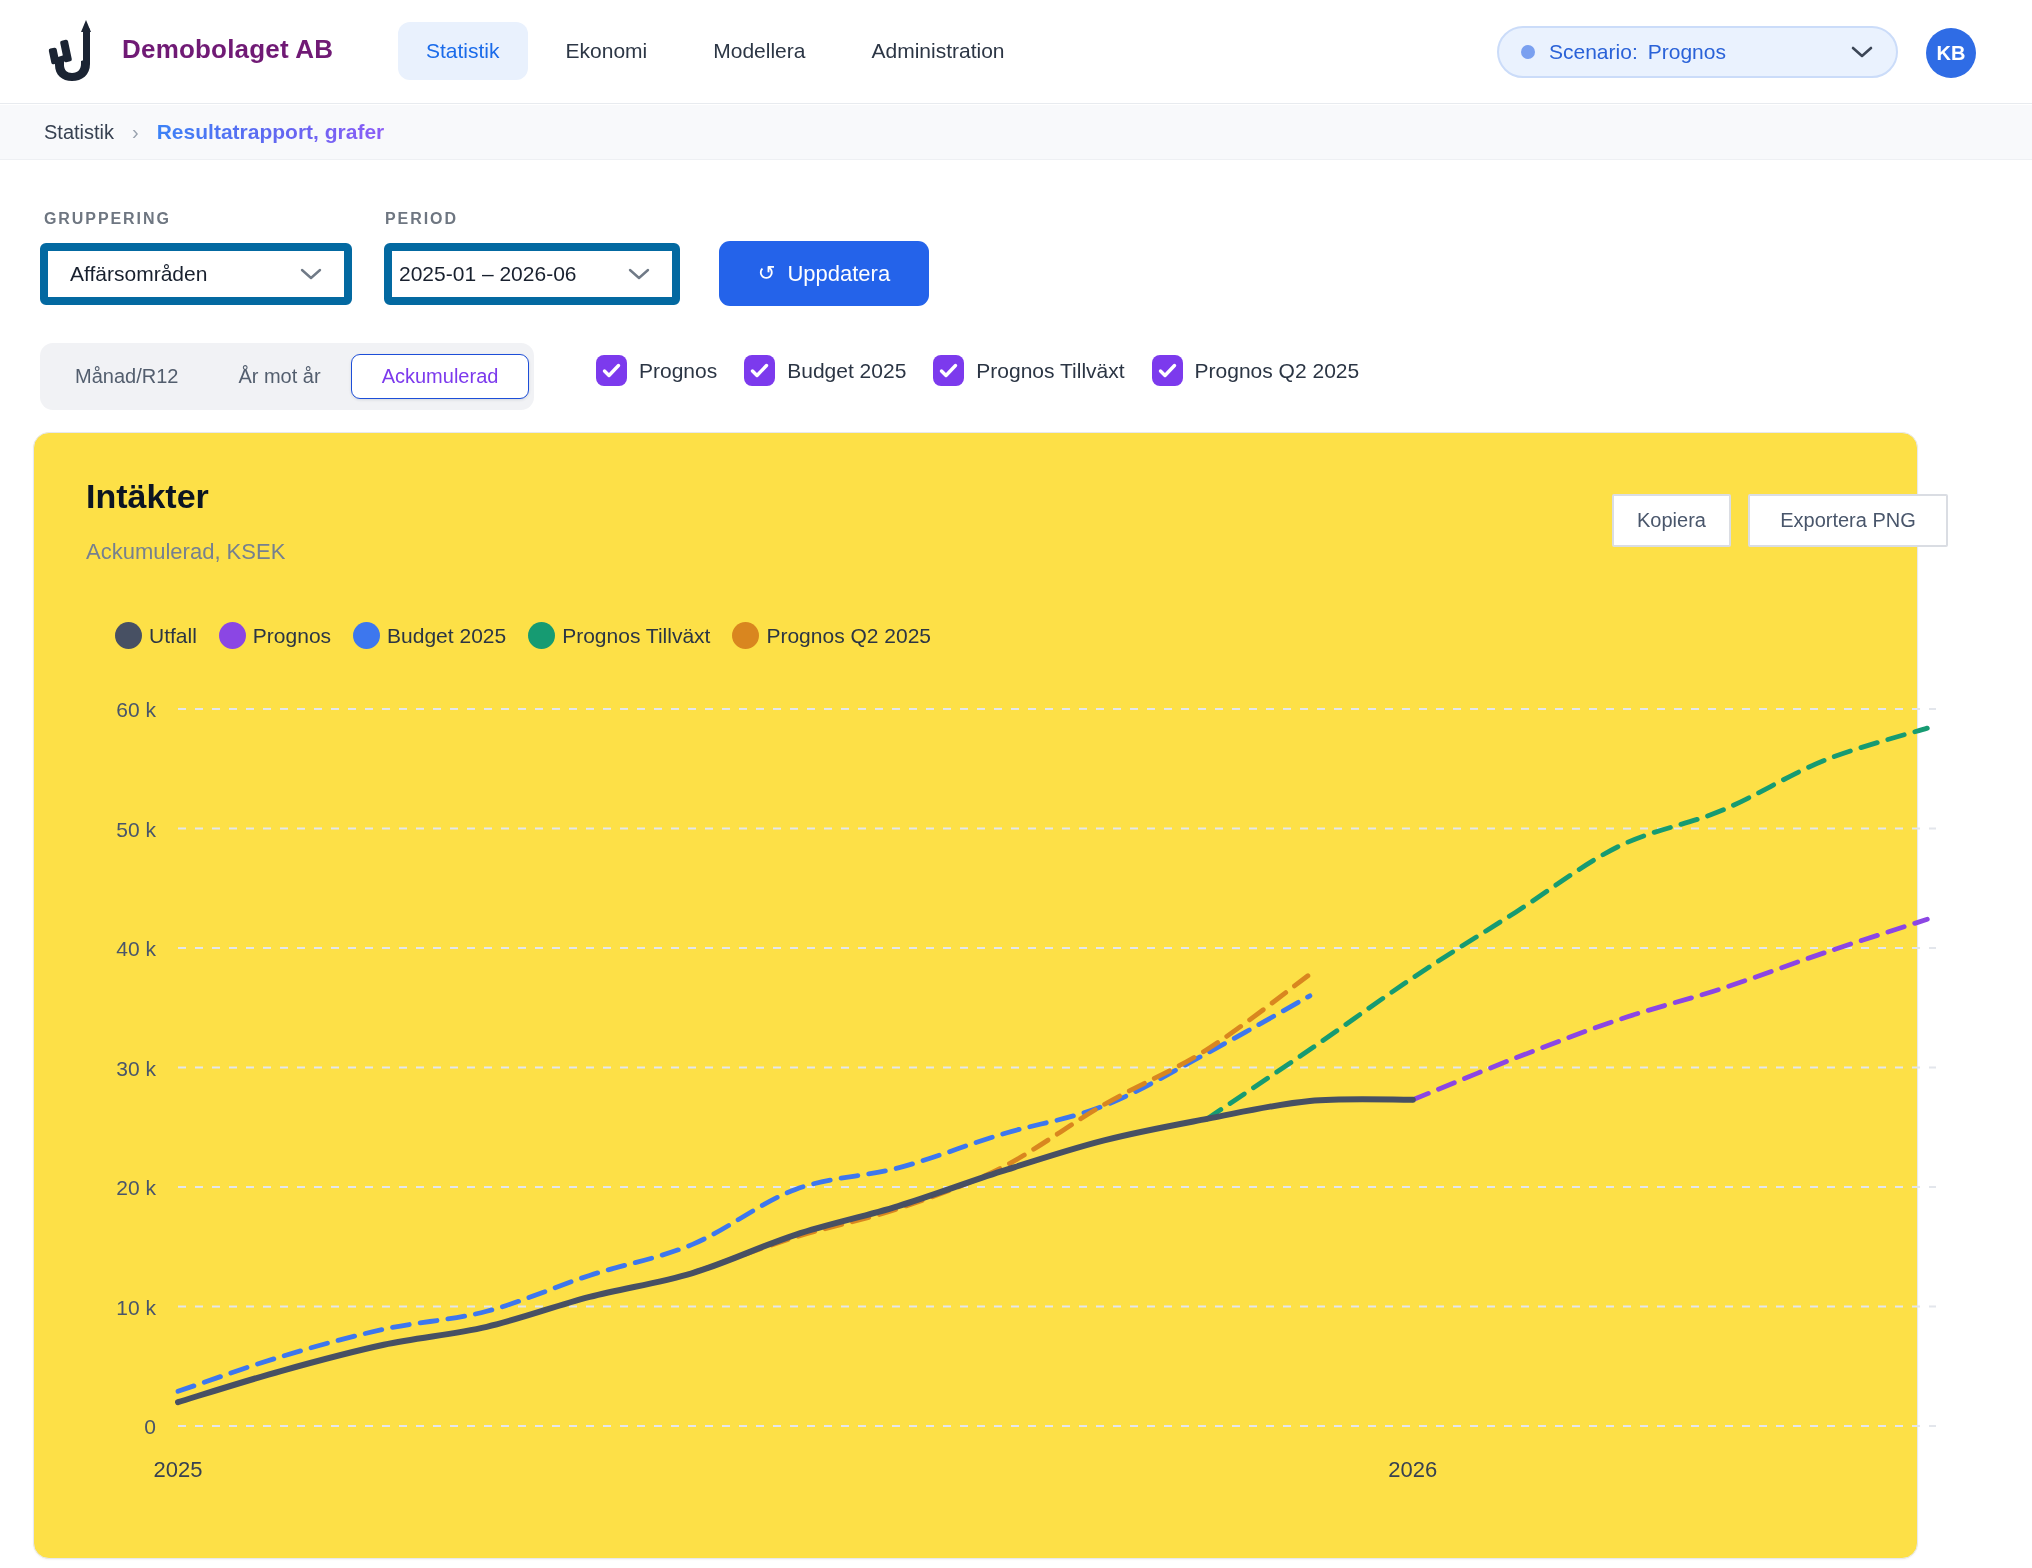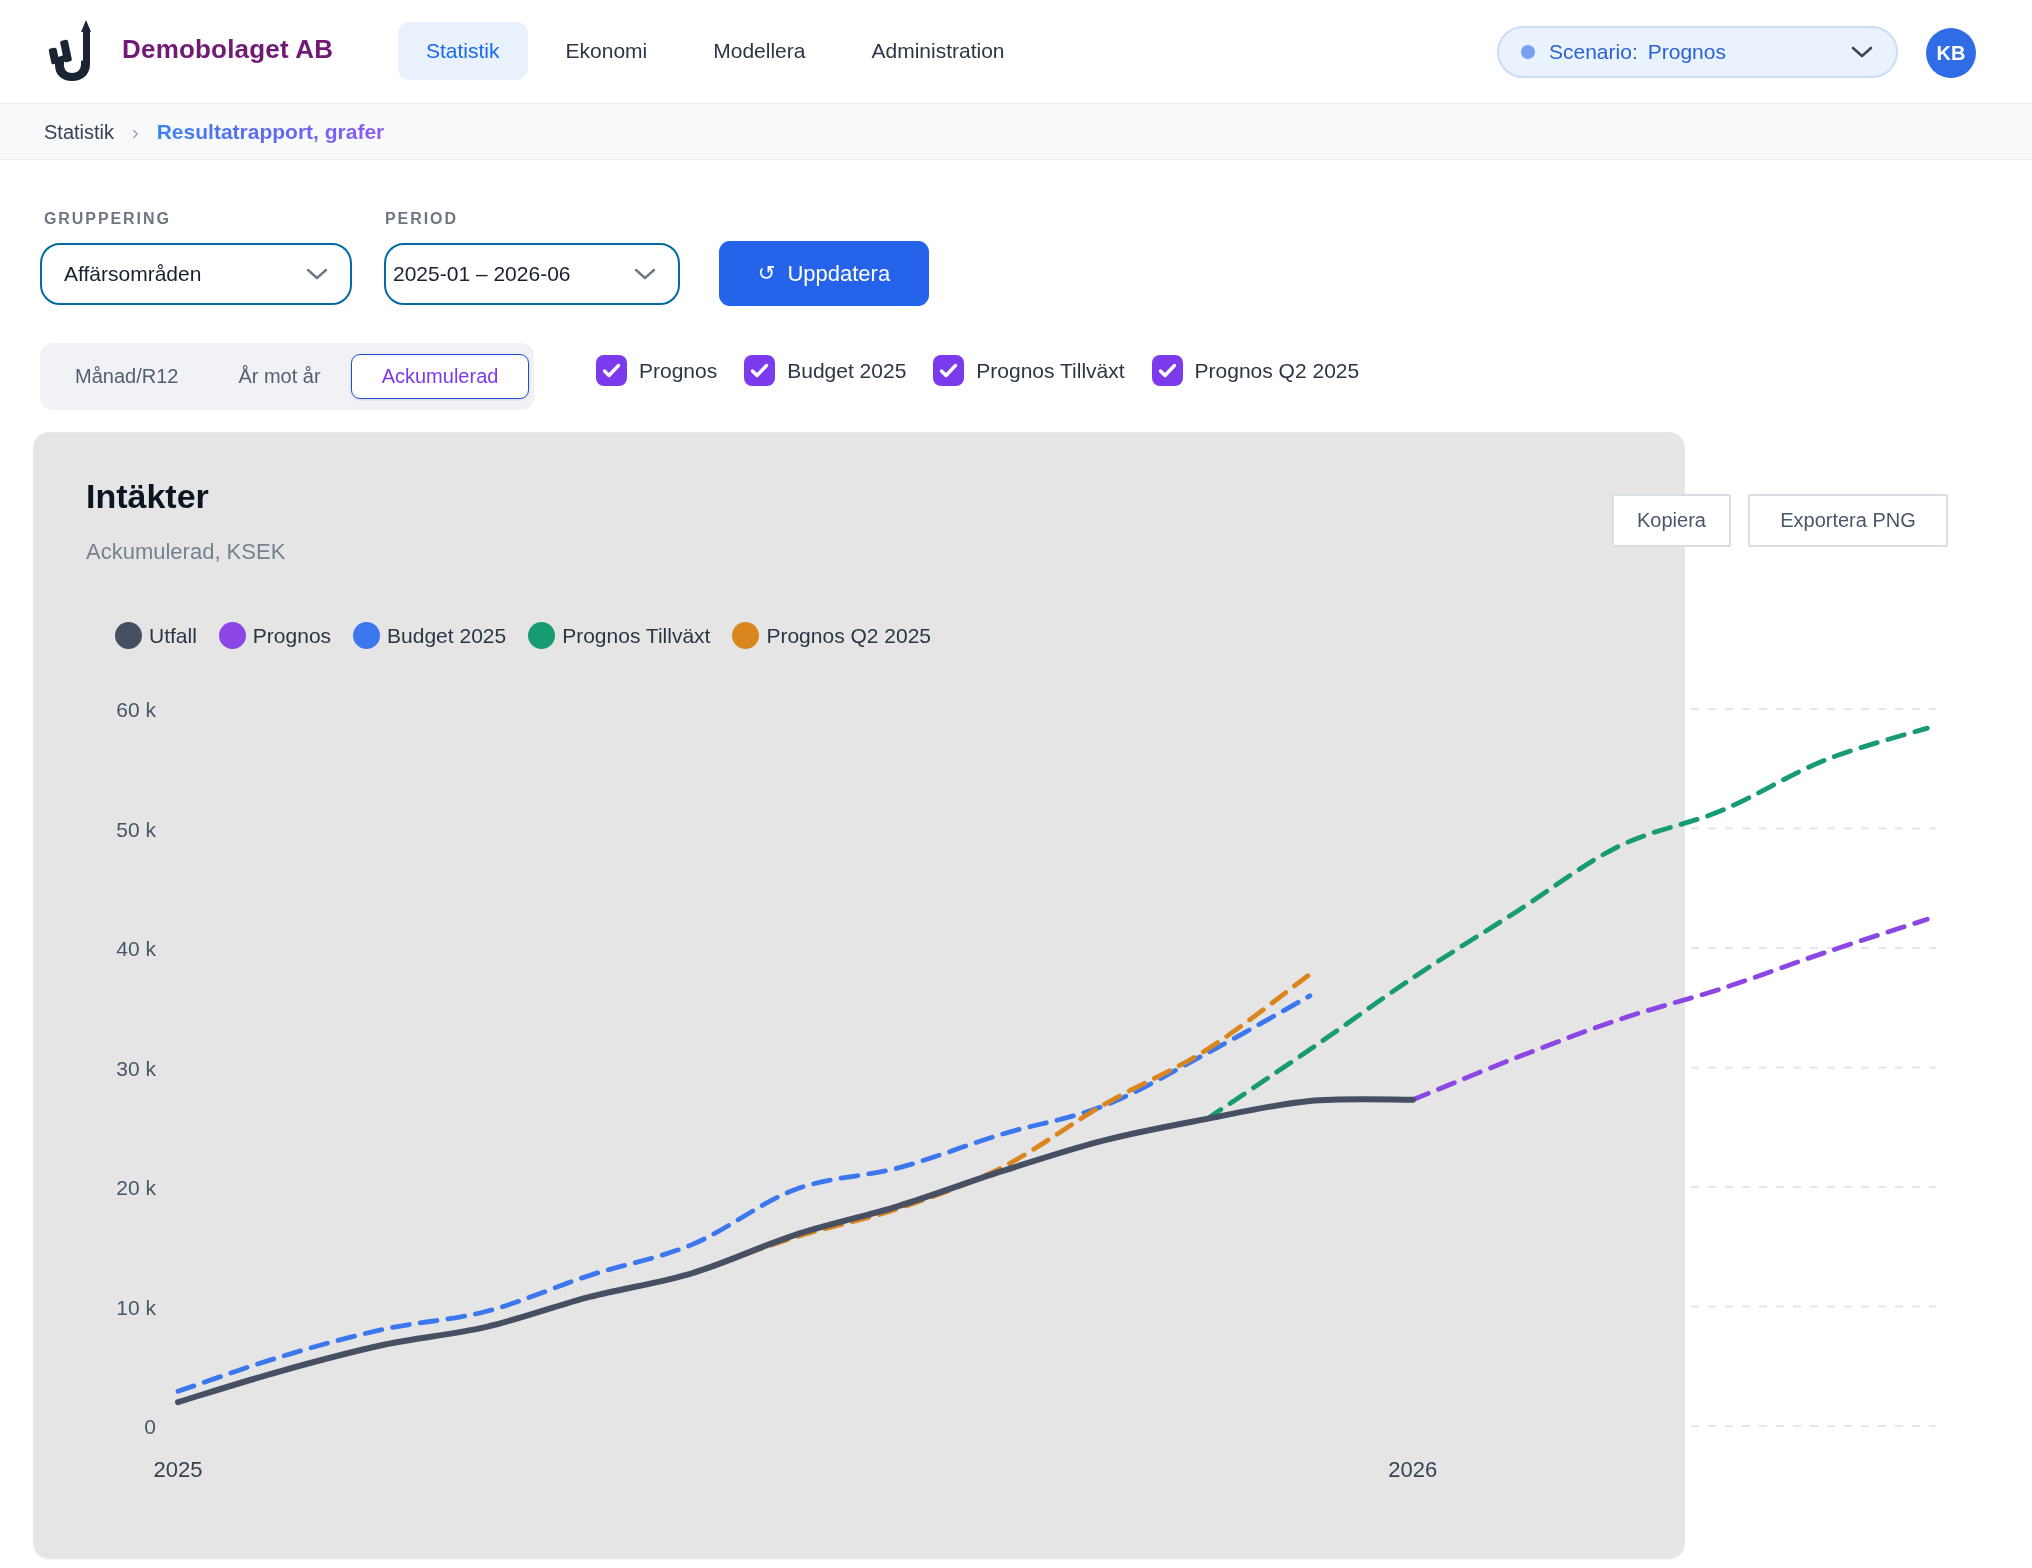--- a/index.html
+++ b/index.html
@@ -29,21 +29,21 @@
   .crumb-root { font-size:20px; color:#374151; cursor:pointer; }
   .crumb-sep { font-size:20px; color:#9aa3af; margin:0 18px; }
   .crumb-current { font-size:21px; font-weight:700;
     background:linear-gradient(90deg,#3b82f6 0%,#6366f1 55%,#8b5cf6 100%);
     -webkit-background-clip:text; background-clip:text; color:transparent; }
 
   
   .filter-label { position:absolute; font-size:16px; font-weight:600; color:#6e7681; letter-spacing:.12em; }
   #label-gruppering { left:44px; top:210px; }
   #label-period { left:385px; top:210px; }
-  .select-box { position:absolute; top:243px; height:62px; border:2px solid #0369a1; border-radius:20px; background:#fff;
+  .select-box { position:absolute; top:243px; height:62px; border:8px solid #0369a1; border-radius:6px; background:#fff;
     display:flex; align-items:center; padding:0 22px; cursor:pointer; }
   #select-gruppering { left:40px; width:312px; }
   #select-period { left:384px; width:296px;padding-left:7px; }
   .select-text { font-size:21px; color:#18202e; }
   .select-chevron { margin-left:auto; }
   .update-btn { position:absolute; left:719px; top:241px; width:210px; height:65px; border:none; border-radius:11px;
     background:#2463ea; color:#fff; font-size:22px; font-weight:500; font-family:inherit; display:flex; align-items:center;
     justify-content:center; gap:12px; cursor:pointer; }
   .update-icon { font-size:21px; line-height:1; transform:translateY(-1px); }
 
@@ -51,21 +51,21 @@
   .segmented { position:absolute; left:40px; top:343px; height:67px; background:#f1f2f5; border-radius:13px;
     display:flex; align-items:center; padding:5px; }
   .seg-item { height:45px; display:flex; align-items:center; padding:0 30px; font-size:20px; color:#535e6e; border-radius:9px; cursor:pointer; white-space:nowrap; }
   .seg-item.active { background:#fff; color:#7c3aed; font-weight:500; border:1px solid #1d4ed8; box-shadow:0 1px 3px rgba(20,30,50,.12); }
   .toggles { position:absolute; left:596px; top:343px; height:55px; display:flex; align-items:center; gap:27px; }
   .toggle { display:flex; align-items:center; gap:12px; cursor:pointer; }
   .checkbox { width:31px; height:31px; border-radius:8px; background:#7c3aed; display:flex; align-items:center; justify-content:center; flex:0 0 auto; }
   .toggle-label { font-size:21px; font-weight:500; color:#2b3544; white-space:nowrap; }
 
   
-  .card { position:absolute; left:33px; top:432px; width:1652px; height:1127px; background:#e5e5e5; border:1px solid #e7e9ee;
+  .card { position:absolute; left:33px; top:432px; width:1885px; height:1127px; background:#fde047; border:1px solid #e7e9ee;
     border-radius:16px; box-shadow:0 1px 2px rgba(15,23,42,.04); }
   .card-title { position:absolute; left:52px; top:44px; font-size:34px; font-weight:700; color:#0c1522; }
   .card-subtitle { position:absolute; left:52px; top:106px; font-size:22px; color:#76808f; }
   .card-btn { position:absolute; top:61px; height:53px; background:#fff; border:2px solid #dadde3; border-radius:2px;
     font-family:inherit; font-size:20px; color:#49566b; cursor:pointer; padding:0 24px; }
   #btn-copy { left:1578px; width:119px; padding:0; }
   #btn-export { left:1714px; width:200px; padding:1px; }
   .legend { position:absolute; left:81px; top:189px; display:flex; align-items:center; gap:22px; }
   .legend-item { display:flex; align-items:center; gap:7px; }
   .legend-dot { width:27px; height:27px; border-radius:50%; flex:0 0 auto; }

